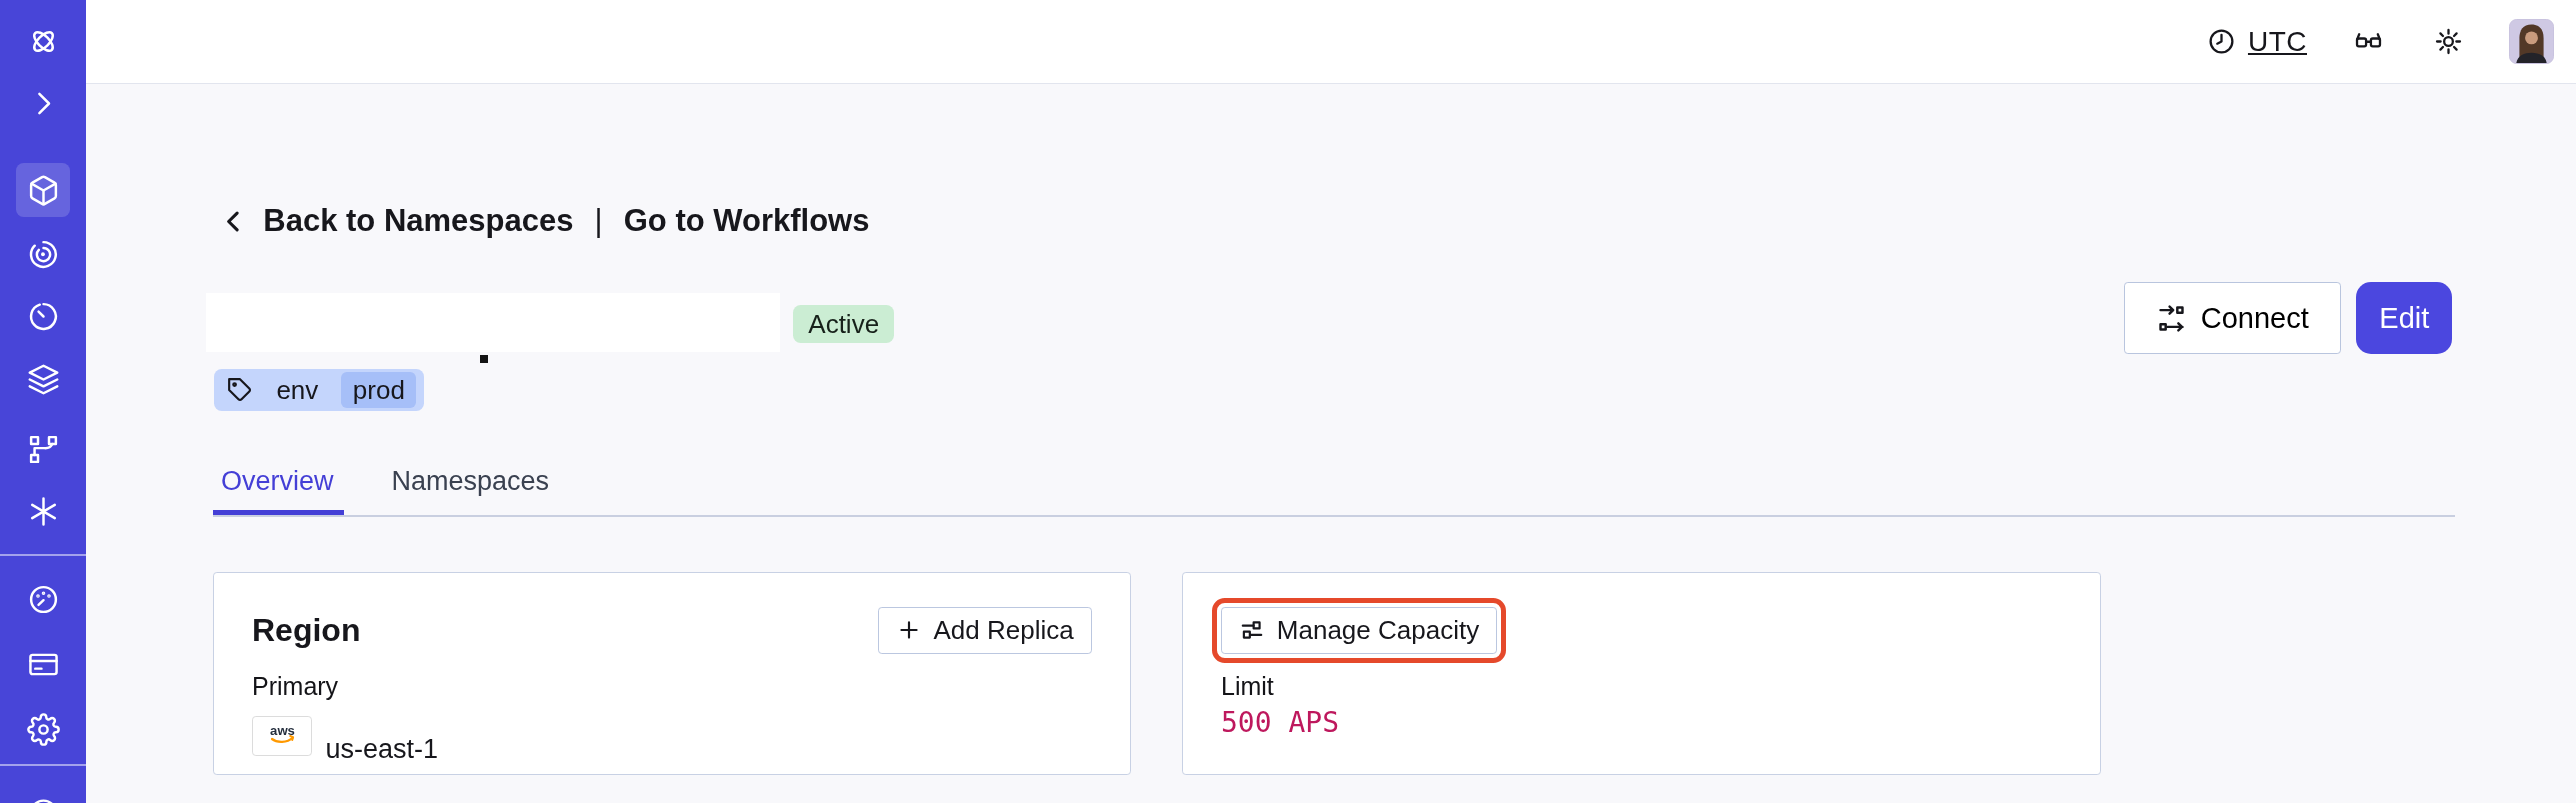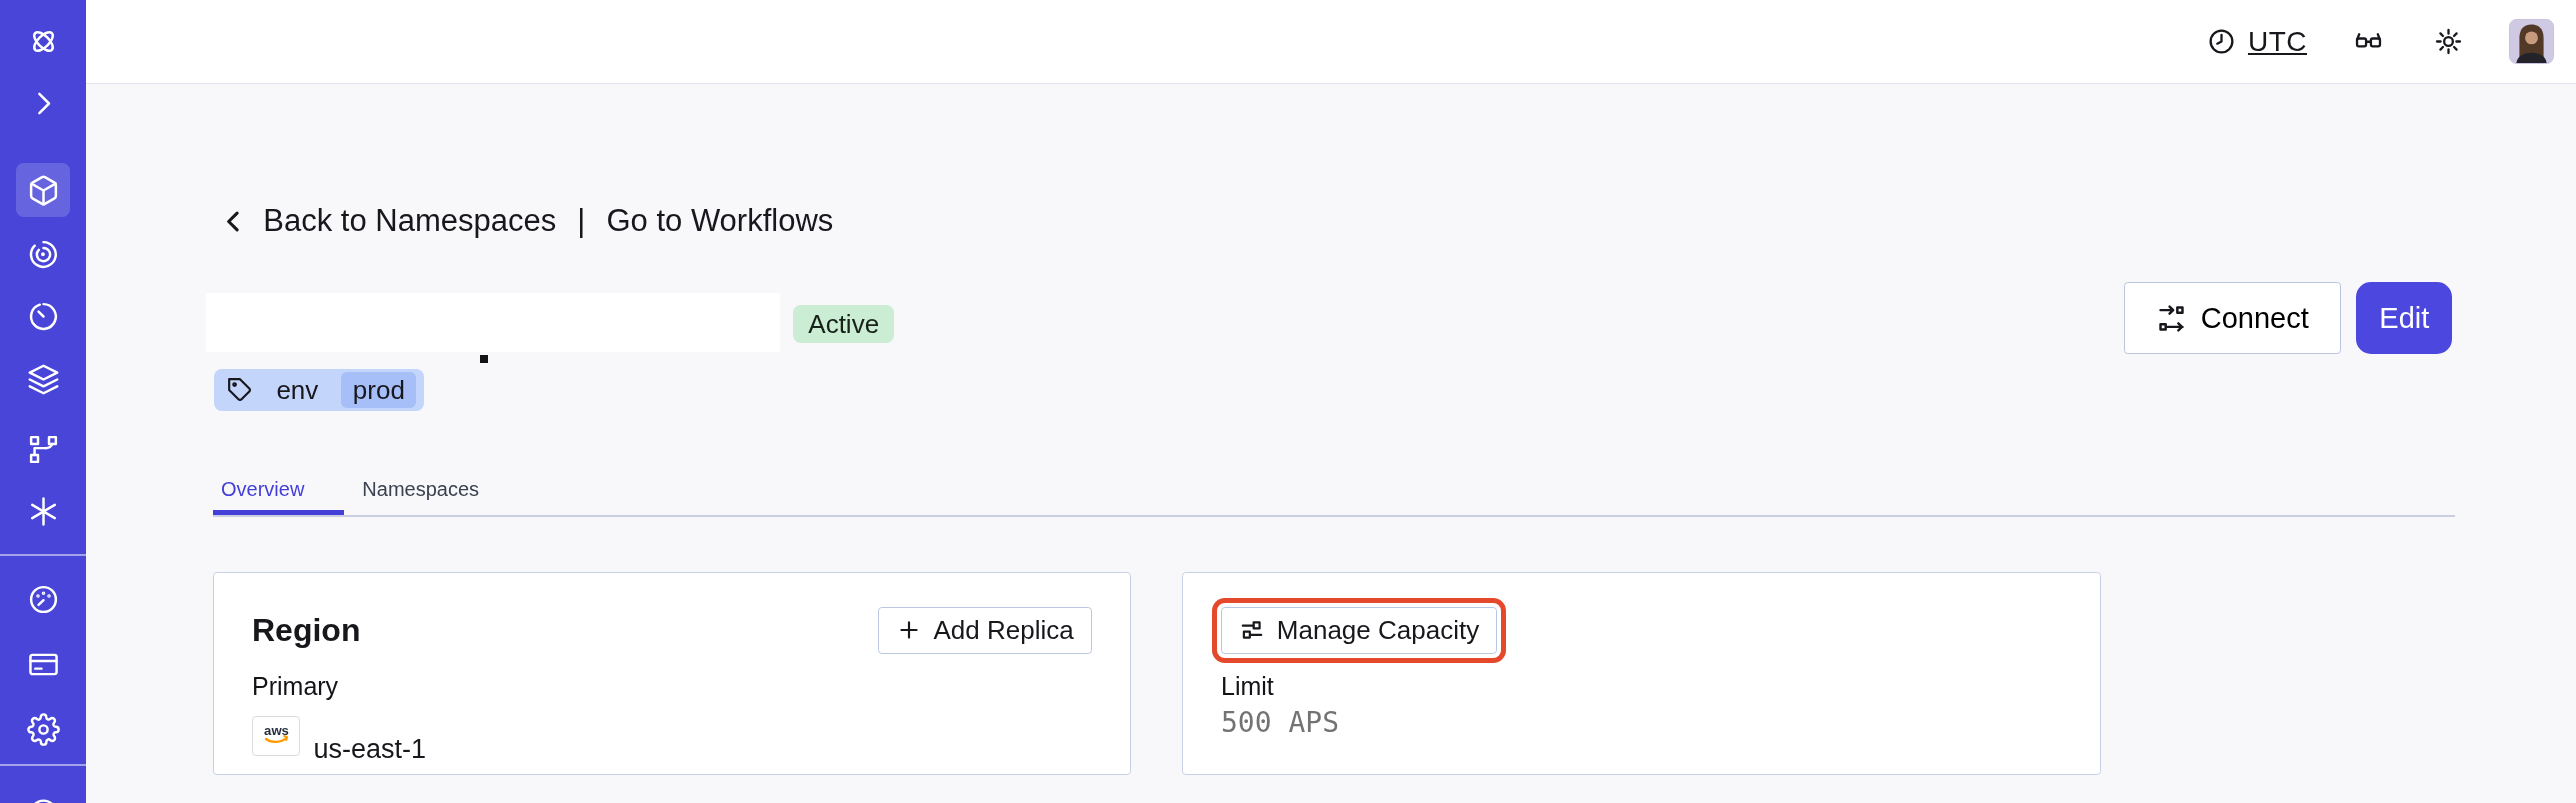--- a/index.html
+++ b/index.html
@@ -21,39 +21,39 @@
   .tz { display:flex; align-items:center; gap:11.5px; cursor:pointer; }
   .tz svg, .topbar-icon svg { width:29px; height:29px; stroke:#17171C; fill:none; stroke-width:1.9; stroke-linecap:round; stroke-linejoin:round; }
   .tz-label { font-size:28px; letter-spacing:0.5px;text-decoration:underline; }
   .topbar-icon { display:flex; align-items:center; justify-content:center; width:38px; height:38px; cursor:pointer; }
   .avatar { width:45px; height:45px; border-radius:7.7px; border:1.9px solid #C9C3DF; overflow:hidden; cursor:pointer; background:#CFC9E4; }
   .avatar svg { width:100%; height:100%; display:block; }
 
   
   .breadcrumb { position:absolute; left:219px; top:203px; display:flex; align-items:center; gap:15.3px; font-size:31px; font-weight:500; }
   .breadcrumb svg { width:29px; height:29px; stroke:#17171C; fill:none; stroke-width:2.6; stroke-linecap:round; stroke-linejoin:round; }
-  .crumb-link { cursor:pointer; }
+  .crumb-link { cursor:pointer;font-weight:bold; }
   .crumb-sep { font-weight:300; color:#17171C; padding:0 5.8px; }
 
   
   .name-redaction { position:absolute; left:206px; top:293px; width:574px; height:59px; background:#FFFFFF; }
   .name-remnant { position:absolute; left:480px; top:355px; width:7.7px; height:7.7px; background:#141414; }
   .status-badge { position:absolute; left:793px; top:305px; height:38px; display:flex; align-items:center; padding:0 15.3px; background:#CBEDD3; color:#17211A; border-radius:7.7px; font-size:26px; font-weight:500; }
   .actions { position:absolute; left:2124px; top:282px; display:flex; gap:15.3px; }
   .btn-connect { width:217px; height:72px; background:#FFFFFF; border:1.9px solid #B9C5DE; border-radius:3.8px; display:flex; align-items:center; justify-content:center; gap:13.4px; font-size:29px; font-weight:500; cursor:pointer; }
   .btn-connect svg { width:31px; height:31px; stroke:#17171C; fill:none; stroke-width:1.9; stroke-linecap:round; stroke-linejoin:round; }
   .btn-edit { width:96px; height:72px; background:#4B47DF; color:#FFFFFF; border:none; border-radius:15px; display:flex; align-items:center; justify-content:center; font-size:29px; font-weight:500; cursor:pointer; }
 
   
   .tag-chip { position:absolute; left:214px; top:369px; height:42px; display:flex; align-items:center; gap:23px; background:#C4D5FC; border-radius:7.7px; padding:0 7.7px 0 13.4px; font-size:26px; cursor:pointer; }
   .tag-chip svg { width:26px; height:26px; stroke:#17171C; fill:none; stroke-width:2; stroke-linecap:round; stroke-linejoin:round; }
   .tag-value { background:#A6BFF8; border-radius:5.8px; padding:2.9px 11.5px; }
 
   
-  .tabs { position:absolute; left:221px; top:466px; display:flex; gap:58px; font-size:20px; font-weight:500;margin-top:12px; }
+  .tabs { position:absolute; left:221px; top:466px; display:flex; gap:58px; font-size:27px; font-weight:500; }
   .tab { cursor:pointer; padding-bottom:13.4px; }
   .tab.active { color:#443FD6; }
   .tab.inactive { color:#3A4150; }
   .tab-underline { position:absolute; left:213px; top:510px; width:131px; height:6.7px; background:#443FD6; }
   .tabs-border { position:absolute; left:213px; top:515px; width:2242px; height:1.9px; background:#C9CFE0; }
 
   
   .card { position:absolute; top:572px; height:203px; background:#FFFFFF; border:1.9px solid #C8D1E4; border-radius:3.8px; padding:33px 38px; }
   .card-region { left:213px; width:918px; }
   .card-capacity { left:1182px; width:919px; }
@@ -61,23 +61,23 @@
   .card-title-row { display:flex; align-items:center; justify-content:space-between; height:48px; }
   .card-title-left { display:flex; align-items:center; gap:19px; }
   .card-title { font-size:32px; font-weight:600; color:#17171C; }
   .pill-badge { height:42px; display:flex; align-items:center; gap:9.6px; background:#E4DCFA; border-radius:7.7px; padding:0 15.3px; font-size:25px; color:#1E1B33; }
   .pill-badge svg { width:25px; height:25px; stroke:#1E1B33; fill:none; stroke-width:2; stroke-linecap:round; stroke-linejoin:round; }
   .btn-small { height:47px; background:#FFFFFF; border:1.9px solid #BBC7E0; border-radius:3.8px; display:flex; align-items:center; justify-content:center; gap:11.5px; font-size:26px; font-weight:500; padding:0 17.3px; cursor:pointer; color:#17171C; }
   .btn-small svg { width:26px; height:26px; stroke:#17171C; fill:none; stroke-width:2; stroke-linecap:round; stroke-linejoin:round; }
   .annotated { outline:5.8px solid #E5492B; outline-offset:4.8px; }
   .card-label { margin-top:17.3px; font-size:25px; height:31px; display:flex; align-items:center; color:#141418; }
   .card-value-row { margin-top:3.8px; display:flex; align-items:center; gap:13.4px; }
-  .mono-value { font-family:"DejaVu Sans Mono", monospace; font-size:28px; color:#737373; }
+  .mono-value { font-family:"DejaVu Sans Mono", monospace; font-size:28px; color:#be185d; }
   .plain-value { font-size:27px; color:#17171C;margin-top:28px; }
-  .aws-box { width:48px; height:40px; border:1.9px solid #DCDCDC; border-radius:3.8px; background:#FFFFFF; display:flex; align-items:center; justify-content:center; }
+  .aws-box { width:60px; height:40px; border:1.9px solid #DCDCDC; border-radius:3.8px; background:#FFFFFF; display:flex; align-items:center; justify-content:center; }
   .aws-box svg { width:35px; height:35px; }
 </style>
 </head>
 <body>
 
 <div class="app">
 
   <nav class="sidebar">
     <div class="nav-item" style="top:20px">
       <svg viewBox="0 0 24 24">

